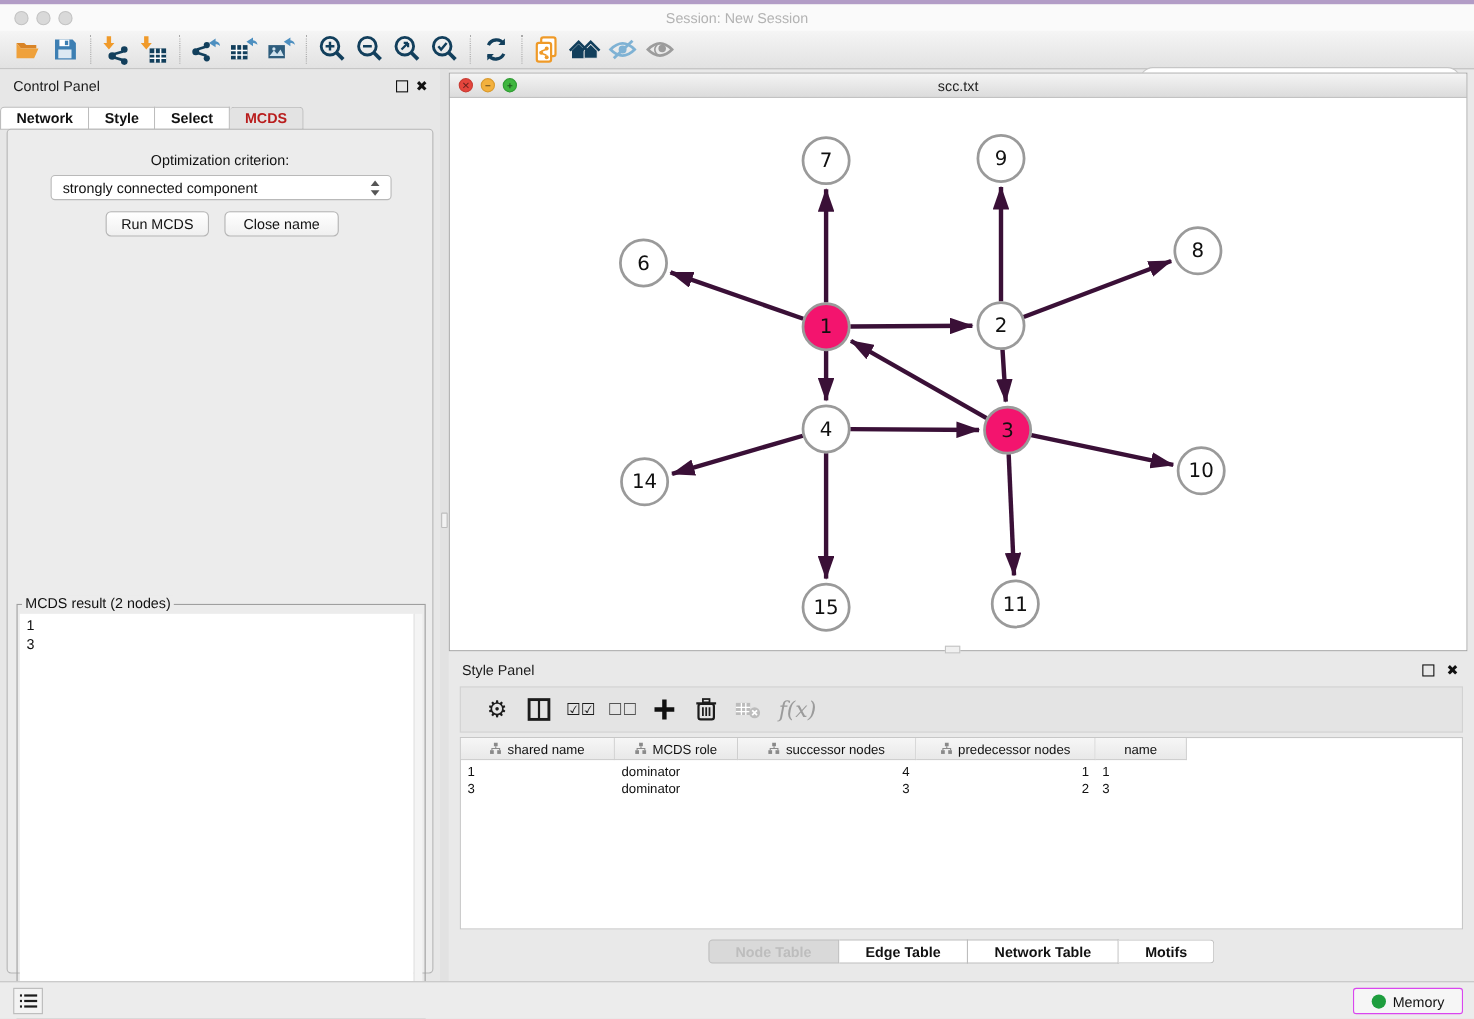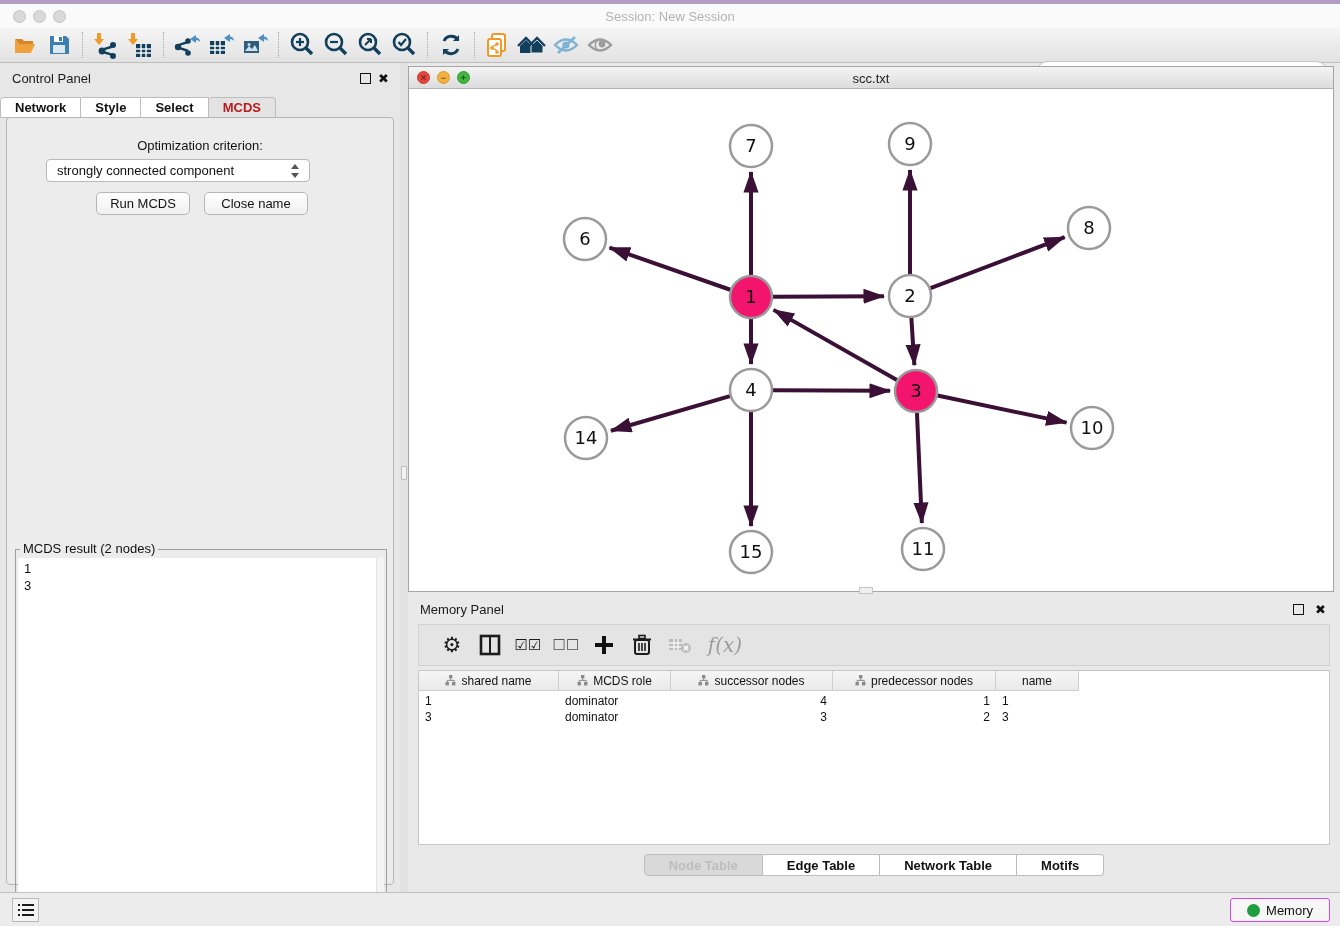--- a/index.html
+++ b/index.html
@@ -37,21 +37,21 @@
   .panel-close { position:absolute; font-size:13px; font-weight:bold; color:#111; line-height:11px; }
   .tabs-row { position:absolute; left:0; top:34px; width:100%; display:flex; justify-content:flex-start; }
   .tab { height:21px; padding:0 14px; background:#fff; border:1px solid #bdbdbd; border-left:none;
          font-size:13px; font-weight:bold; color:#111; display:flex; align-items:center; }
   .tab:first-child { border-left:1px solid #bdbdbd; border-radius:4px 0 0 0; }
   .tab.last { border-radius:0 4px 4px 0; }
   .tab.active { background:#e3e3e3; color:#b91c1c; border-radius:4px 4px 0 0; }
   .cp-pane { position:absolute; left:6px; top:54px; width:388px; height:768px;
              background:#ececec; border:1px solid #b6b6b6; border-radius:4px; }
   .opt-label { position:absolute; left:0; top:20px; width:100%; text-align:center; font-size:13px; color:#111; }
-  .combo { position:absolute; left:39px; top:41px; width:264px; height:23px; background:#fff;
+  .combo { position:absolute; left:39px; top:41px; width:310px; height:23px; background:#fff;
            border:1px solid #b9b9b9; border-radius:4px; font-size:13px; color:#111;
            display:flex; align-items:center; padding-left:10px; }
   .combo-stepper { position:absolute; right:8px; top:3px; width:10px; height:16px; }
   .combo-stepper .up { position:absolute; top:1px; left:0; width:0; height:0;
         border-left:4px solid transparent; border-right:4px solid transparent; border-bottom:5px solid #555; }
   .combo-stepper .dn { position:absolute; bottom:1px; left:0; width:0; height:0;
         border-left:4px solid transparent; border-right:4px solid transparent; border-top:5px solid #555; }
   .cp-btn { position:absolute; top:74px; height:23px; background:linear-gradient(#fff,#f0f0f0);
             border:1px solid #b5b5b5; border-radius:5px; font-size:13px; color:#111;
             display:flex; align-items:center; justify-content:center; }
@@ -381,21 +381,21 @@
             <circle cx="342" cy="463" r="21" fill="#ffffff" stroke="#9a9a9a" stroke-width="2.5"></circle>
             <text x="342" y="469" text-anchor="middle" font-size="18" fill="#101010" font-family="&quot;DejaVu Sans&quot;, sans-serif">15</text>
             <circle cx="514" cy="460" r="21" fill="#ffffff" stroke="#9a9a9a" stroke-width="2.5"></circle>
             <text x="514" y="466" text-anchor="middle" font-size="18" fill="#101010" font-family="&quot;DejaVu Sans&quot;, sans-serif">11</text>
           </svg>
       </div>
       <div class="h-grip"></div>
     </div>
 
     <div class="table-panel">
-      <span class="tp-title">Memory Panel</span>
+      <span class="tp-title">Style Panel</span>
       <span class="panel-float" style="right:36px; top:8px"></span>
       <span class="panel-close" style="right:14px; top:8px">✖</span>
 
       <div class="tp-toolbar">
         <div class="tp-ico">
             <span class="glyph" style="font-size:21px">⚙</span>
           </div>
         <div class="tp-ico">
           <svg width="22" height="22" viewBox="0 0 22 22">
               <rect x="2" y="2" width="18" height="18" fill="none" stroke="#1c1c1c" stroke-width="2.6"></rect>

